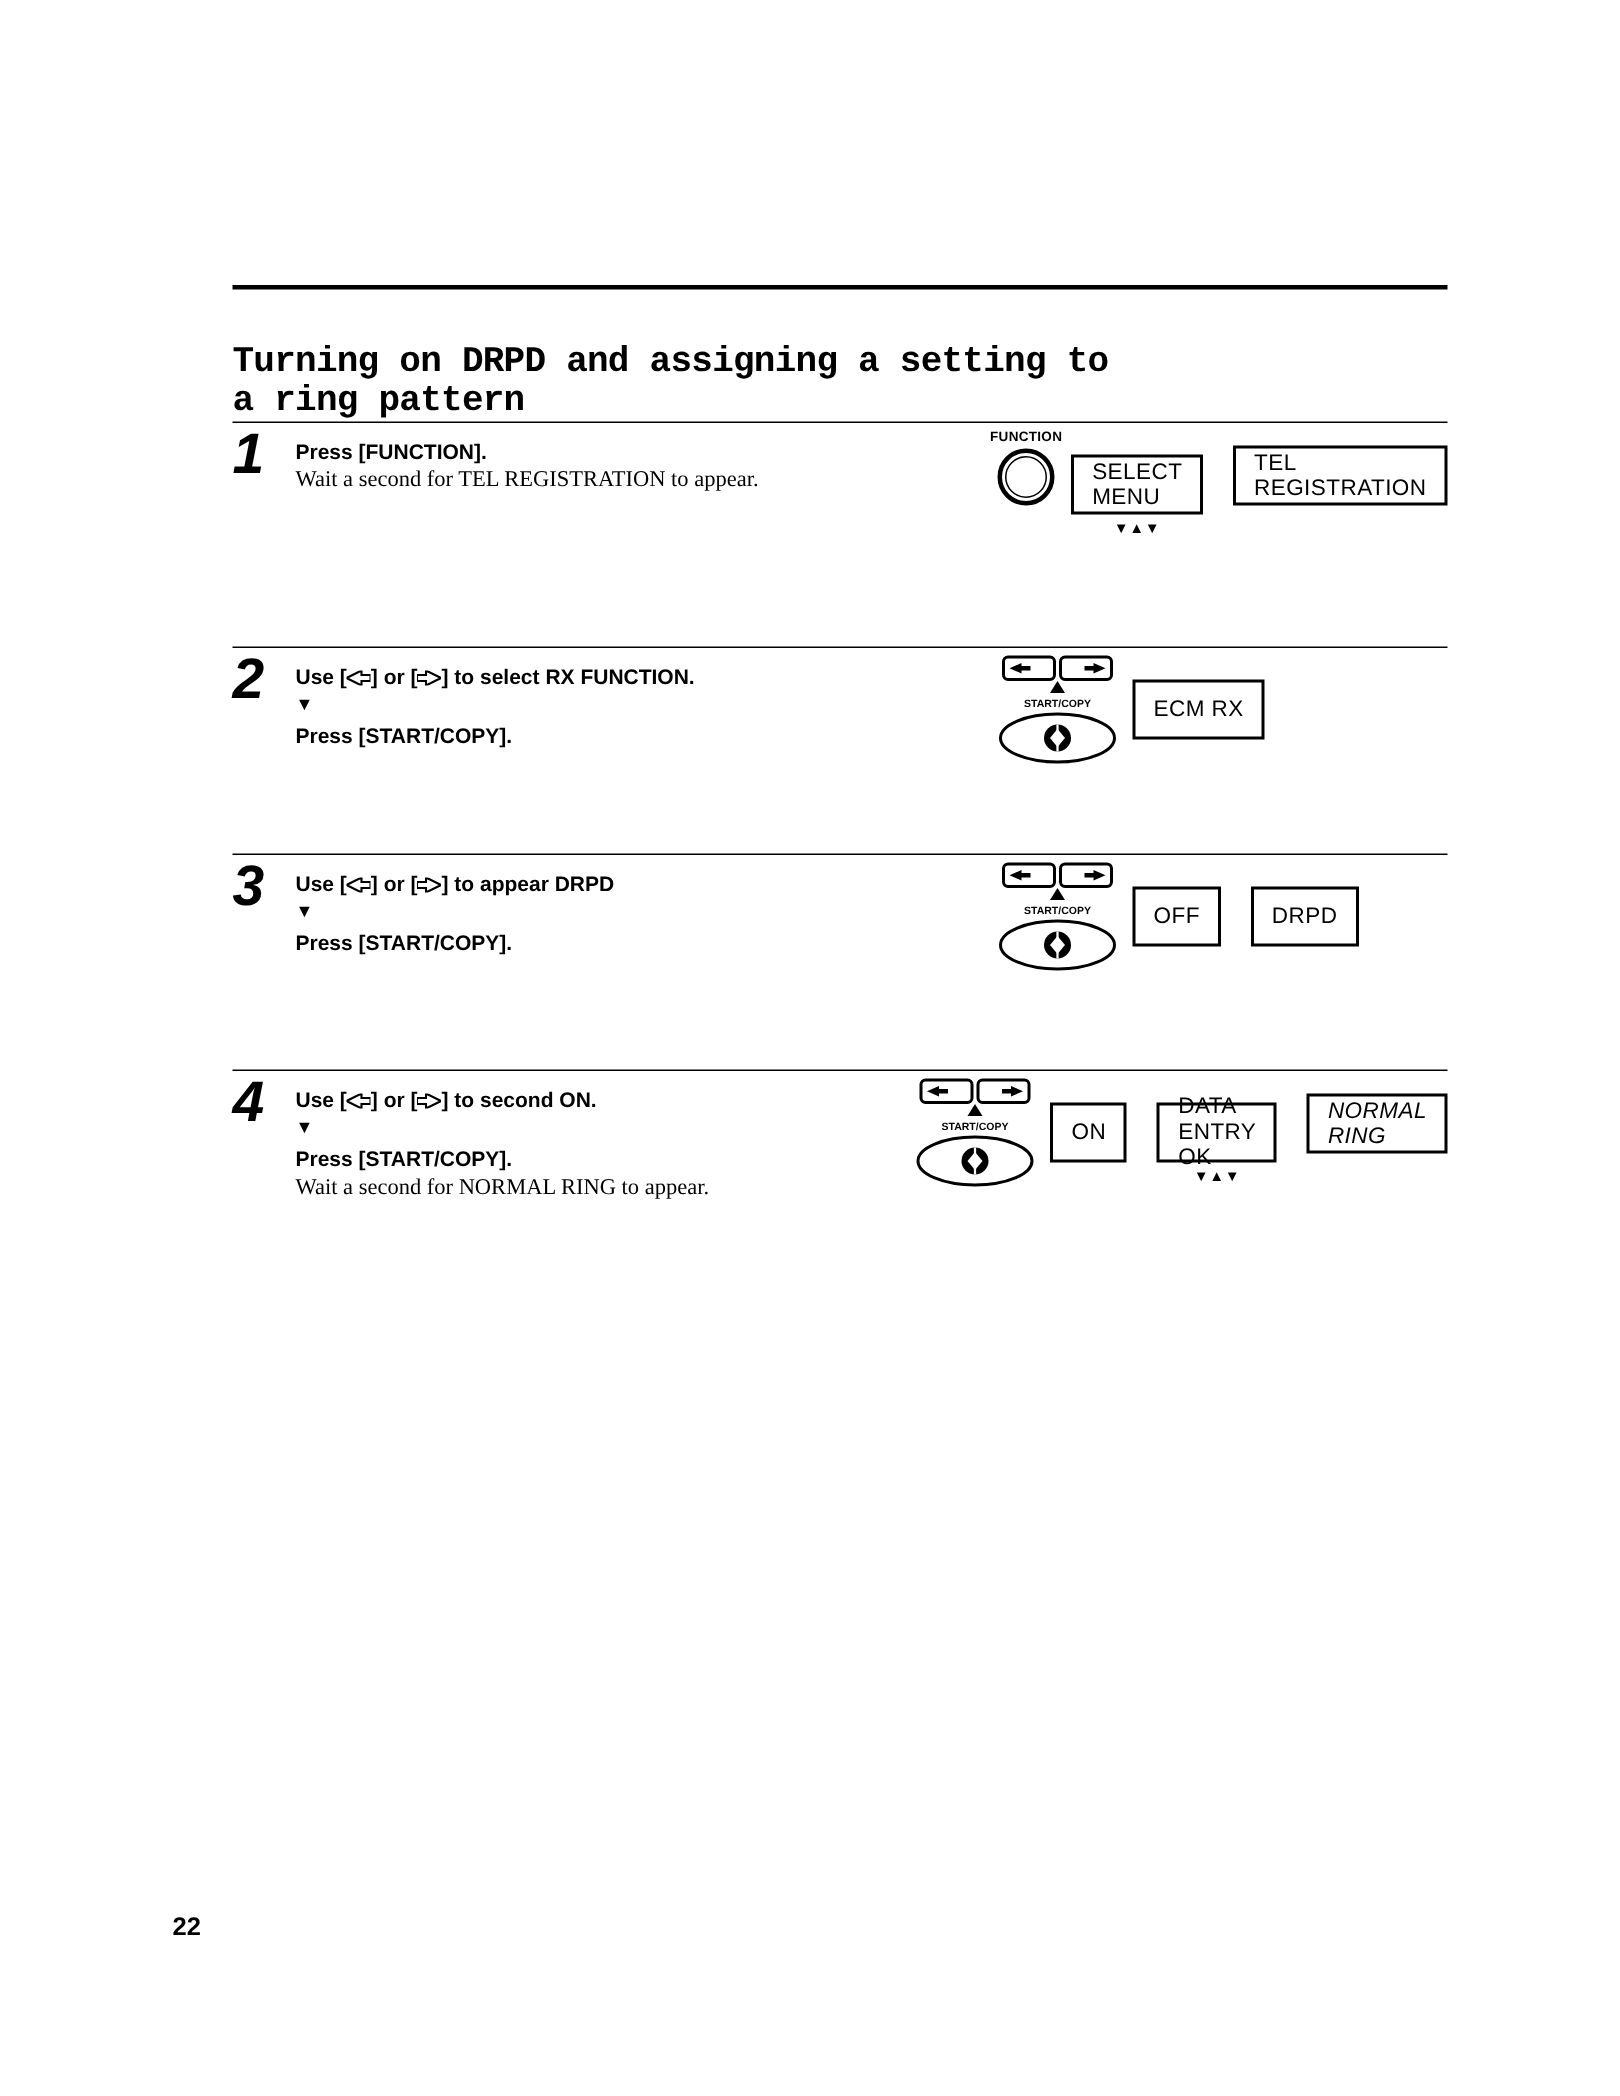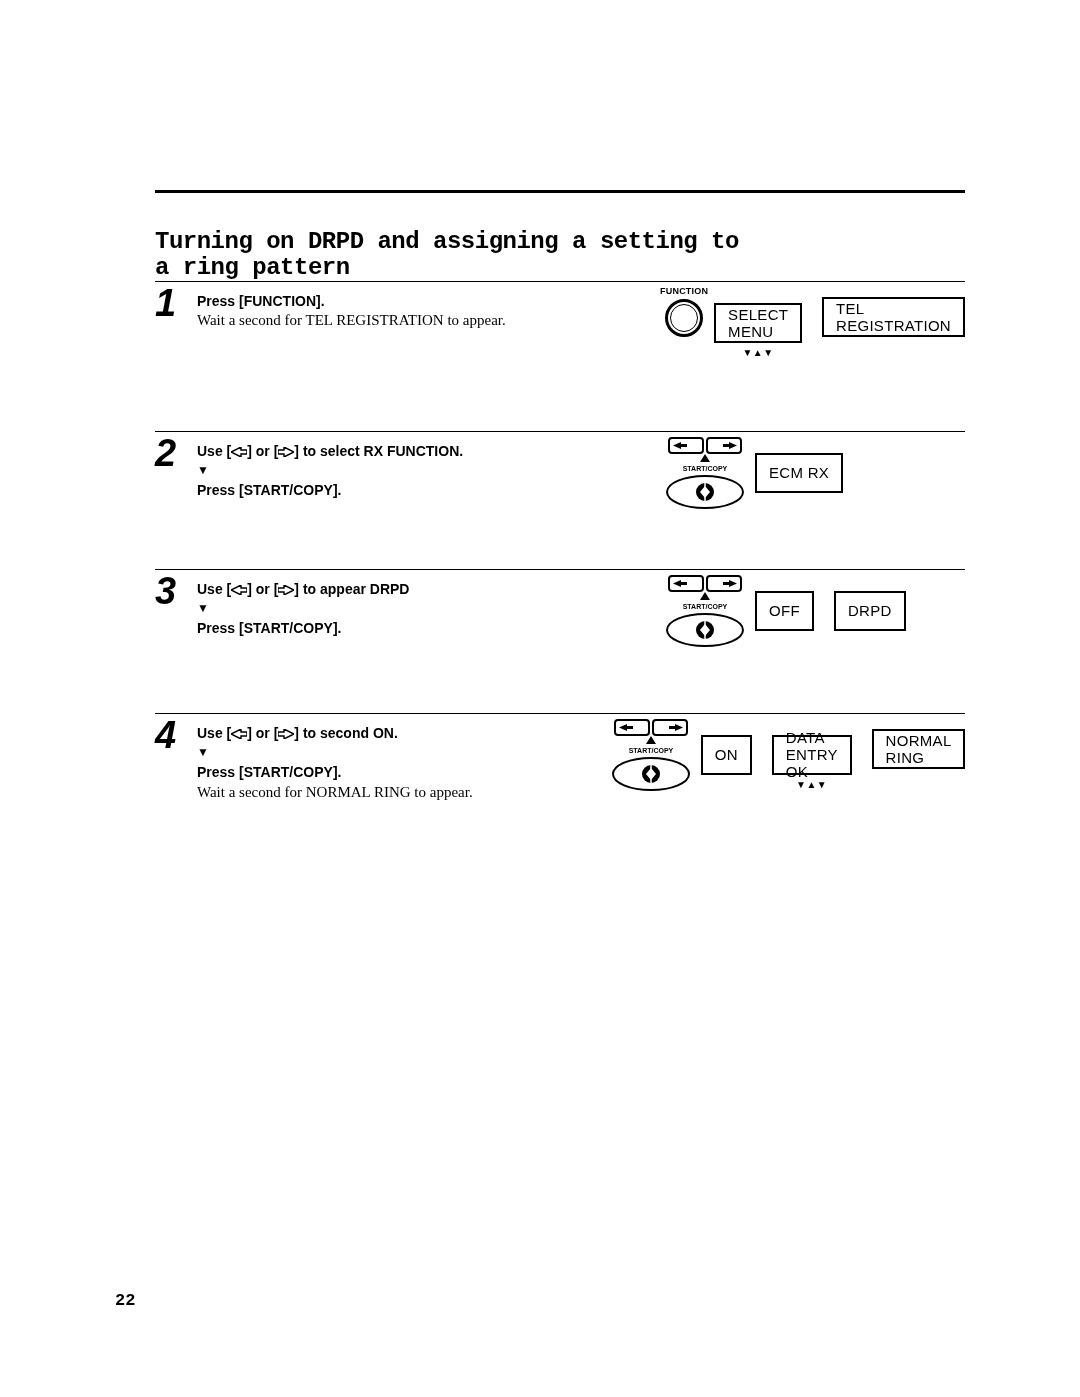--- a/index.html
+++ b/index.html
@@ -87,22 +87,22 @@
     font-family: Arial, Helvetica, sans-serif;
     font-size: 15px;
     letter-spacing: 0.3px;
   }
   .disp.right { justify-content: flex-end; }
   .sep { height: 20px; display:flex; justify-content:center; align-items:center; }
   .sep span { font-size: 10px; letter-spacing:0.5px; font-family: Arial, sans-serif; font-weight:700;}
   .page-num {
     position: absolute;
     left: 115px;
-    bottom: 87px;
-    font-family: Liberation Mono, monospace;
+    bottom: 102px;
+    font-family: Liberation Sans, sans-serif;
     font-weight: 900;
     font-size: 17px;
   }
 
   
   .func-icon { width: 60px; }
   .func-label { font-size: 9px; font-weight:700; font-family: Arial, sans-serif; text-align:center; letter-spacing:0.2px;}
   .func-circle { width:38px;height:38px;border:3px solid #000;border-radius:50%;margin:3px auto 0;position:relative;}
   .func-circle::after{content:"";position:absolute;left:2px;top:2px;right:2px;bottom:2px;border:1px solid #000;border-radius:50%;}
 </style>
@@ -244,20 +244,20 @@
         </svg>
       </div>
       <div class="displays">
         <div class="disp right">ON</div>
         <div>
           <div class="disp">DATA ENTRY OK</div>
           <div class="sep">
               <span>▼▲▼</span>
             </div>
         </div>
-        <div class="disp" style="margin-top:-6px;">NORMAL RING</div>
+        <div class="disp" style="margin-top:-6px;font-style:italic;">NORMAL RING</div>
       </div>
     </div>
 
   </div>
 
   <div class="page-num">22</div>
 </div>
 
 </body></html>

